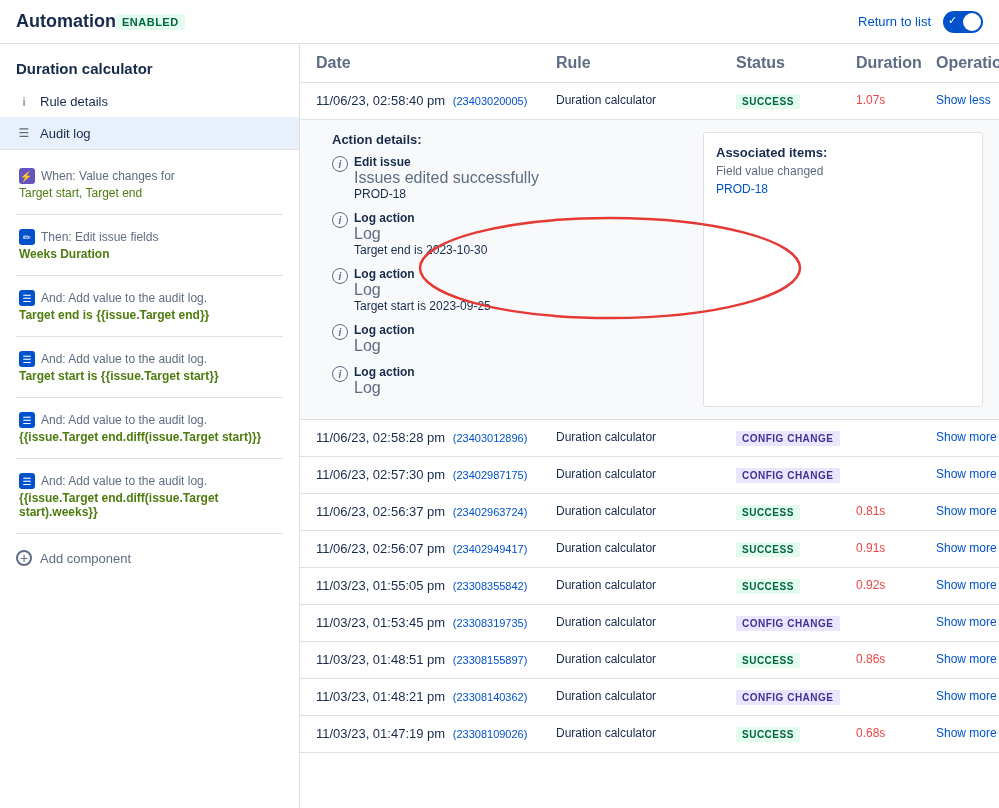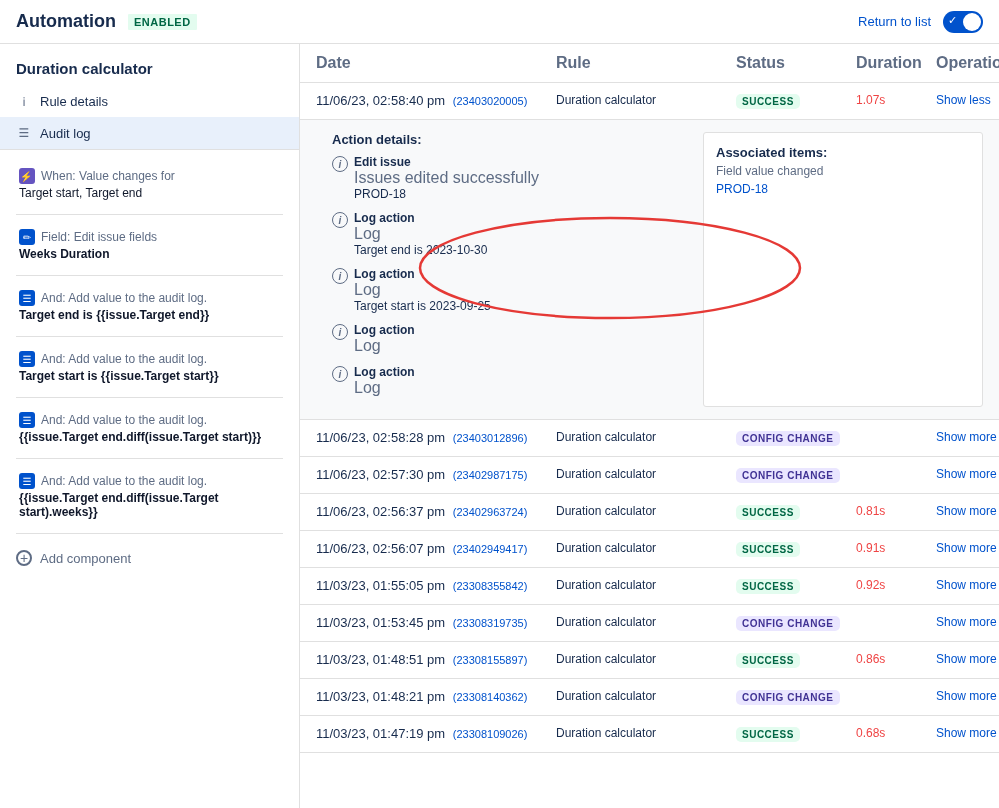--- a/index.html
+++ b/index.html
@@ -1,19 +1,19 @@
 <!DOCTYPE html>
 <html><head>
   <meta charset="utf-8">
   <style>
     * { box-sizing: border-box; margin: 0; padding: 0; }
     body { font-family: -apple-system, BlinkMacSystemFont, 'Segoe UI', Arial, sans-serif; font-size: 13px; color: #172b4d; background: #fff; display: flex; flex-direction: column; height: 808px; overflow: hidden; }
 
     
-    .top-bar { display: flex; align-items: center; padding: 10px 16px; border-bottom: 1px solid #e0e0e0; gap: 12px; min-height: 44px; }
+    .top-bar { display: flex; align-items: center; padding: 10px 16px; border-bottom: 1px solid #e0e0e0; min-height: 44px; }
     .top-bar-title { font-size: 18px; font-weight: 700; color: #172b4d; }
     .enabled-badge { background: #e3fcef; color: #006644; font-size: 11px; font-weight: 700; border-radius: 1px; padding: 2px 6px; letter-spacing: 0.5px; }
     .top-bar-right { margin-left: auto; display: flex; align-items: center; gap: 12px; }
     .return-link { color: #0052cc; text-decoration: none; font-size: 13px; cursor: pointer; }
     .toggle { width: 40px; height: 22px; background: #0052cc; border-radius: 11px; position: relative; cursor: pointer; }
     .toggle::after { content: ''; position: absolute; width: 18px; height: 18px; background: #fff; border-radius: 50%; top: 2px; right: 2px; }
 
     
     .main { display: flex; flex: 1; overflow: hidden; }
 
@@ -25,39 +25,39 @@
     .sidebar-nav-item.active { background: #e8f0fb; }
     .nav-icon { width: 16px; height: 16px; display: flex; align-items: center; justify-content: center; font-size: 12px; color: #5e6c84; flex-shrink: 0; }
 
     .sidebar-rules { padding: 8px 0; }
     .rule-item { padding: 10px 16px; border-left: 3px solid transparent; cursor: pointer; }
     .rule-label { font-size: 12px; color: #5e6c84; display: flex; align-items: center; gap: 6px; margin-bottom: 2px; }
     .rule-label-icon { width: 16px; height: 16px; border-radius: 3px; display: flex; align-items: center; justify-content: center; font-size: 10px; color: #fff; flex-shrink: 0; }
     .rule-label-icon.trigger { background: #6554c0; }
     .rule-label-icon.action { background: #0052cc; }
     .rule-label-icon.audit { background: #0052cc; }
-    .rule-subtitle { font-size: 12px; color: #0f172a; }
+    .rule-subtitle { font-size: 12px; color: #4d7c0f; }
     .rule-subtitle.bold { font-weight: 700; }
     .separator { height: 1px; background: #e0e0e0; margin: 4px 16px; }
 
     .add-component { display: flex; align-items: center; gap: 8px; padding: 12px 16px; color: #5e6c84; cursor: pointer; font-size: 13px; }
     .add-icon { width: 16px; height: 16px; border-radius: 50%; border: 2px solid #5e6c84; display: flex; align-items: center; justify-content: center; font-size: 14px; line-height: 1; }
 
     
     .content { flex: 1; overflow-y: auto; }
 
     
     .table-header { display: grid; grid-template-columns: 240px 180px 120px 80px 1fr; padding: 10px 16px; border-bottom: 1px solid #e0e0e0; font-size: 16px; color: #5e6c84; font-weight: 600; background: #fff; position: sticky; top: 0; z-index: 10; }
 
     
     .log-row { border-bottom: 1px solid #e0e0e0; }
     .log-row-main { display: grid; grid-template-columns: 240px 180px 120px 80px 1fr; padding: 10px 16px; align-items: start; cursor: pointer; }
     .log-id { color: #0052cc; font-size: 11px; margin-left: 4px; }
     .log-rule { font-size: 12px; color: #172b4d; }
-    .status-badge { display: inline-block; font-size: 10px; font-weight: 700; padding: 2px 6px; border-radius: 5px; letter-spacing: 0.5px; }
+    .status-badge { display: inline-block; font-size: 10px; font-weight: 700; padding: 2px 6px; border-radius: 0; letter-spacing: 0.5px; }
     .status-success { background: #e3fcef; color: #006644; }
     .status-config { background: #eae6ff; color: #403294; }
     .log-duration { font-size: 12px; color: #ef4444; }
     .log-ops { font-size: 12px; color: #0052cc; cursor: pointer; white-space: nowrap; }
 
     
     .log-detail { background: #f8f9fa; padding: 12px 16px 12px 32px; display: grid; grid-template-columns: 1fr 280px; border-top: 1px solid #e0e0e0; position: relative; }
     .detail-left { }
     .detail-right { background: #fff; border: 1px solid #e0e0e0; border-radius: 3px; padding: 12px; }
     .detail-section-title { font-weight: 700; font-size: 13px; margin-bottom: 8px; }
@@ -108,21 +108,21 @@
           <span>When: Value changes for</span>
         </div>
         <div class="rule-subtitle">Target start, Target end</div>
       </div>
 
       <div class="separator"></div>
 
       <div class="rule-item">
         <div class="rule-label">
           <span class="rule-label-icon action">✏</span>
-          <span>Field: Edit issue fields</span>
+          <span>Then: Edit issue fields</span>
         </div>
         <div class="rule-subtitle bold">Weeks Duration</div>
       </div>
 
       <div class="separator"></div>
 
       <div class="rule-item">
         <div class="rule-label">
           <span class="rule-label-icon audit">☰</span>
           <span>And: Add value to the audit log.</span>

